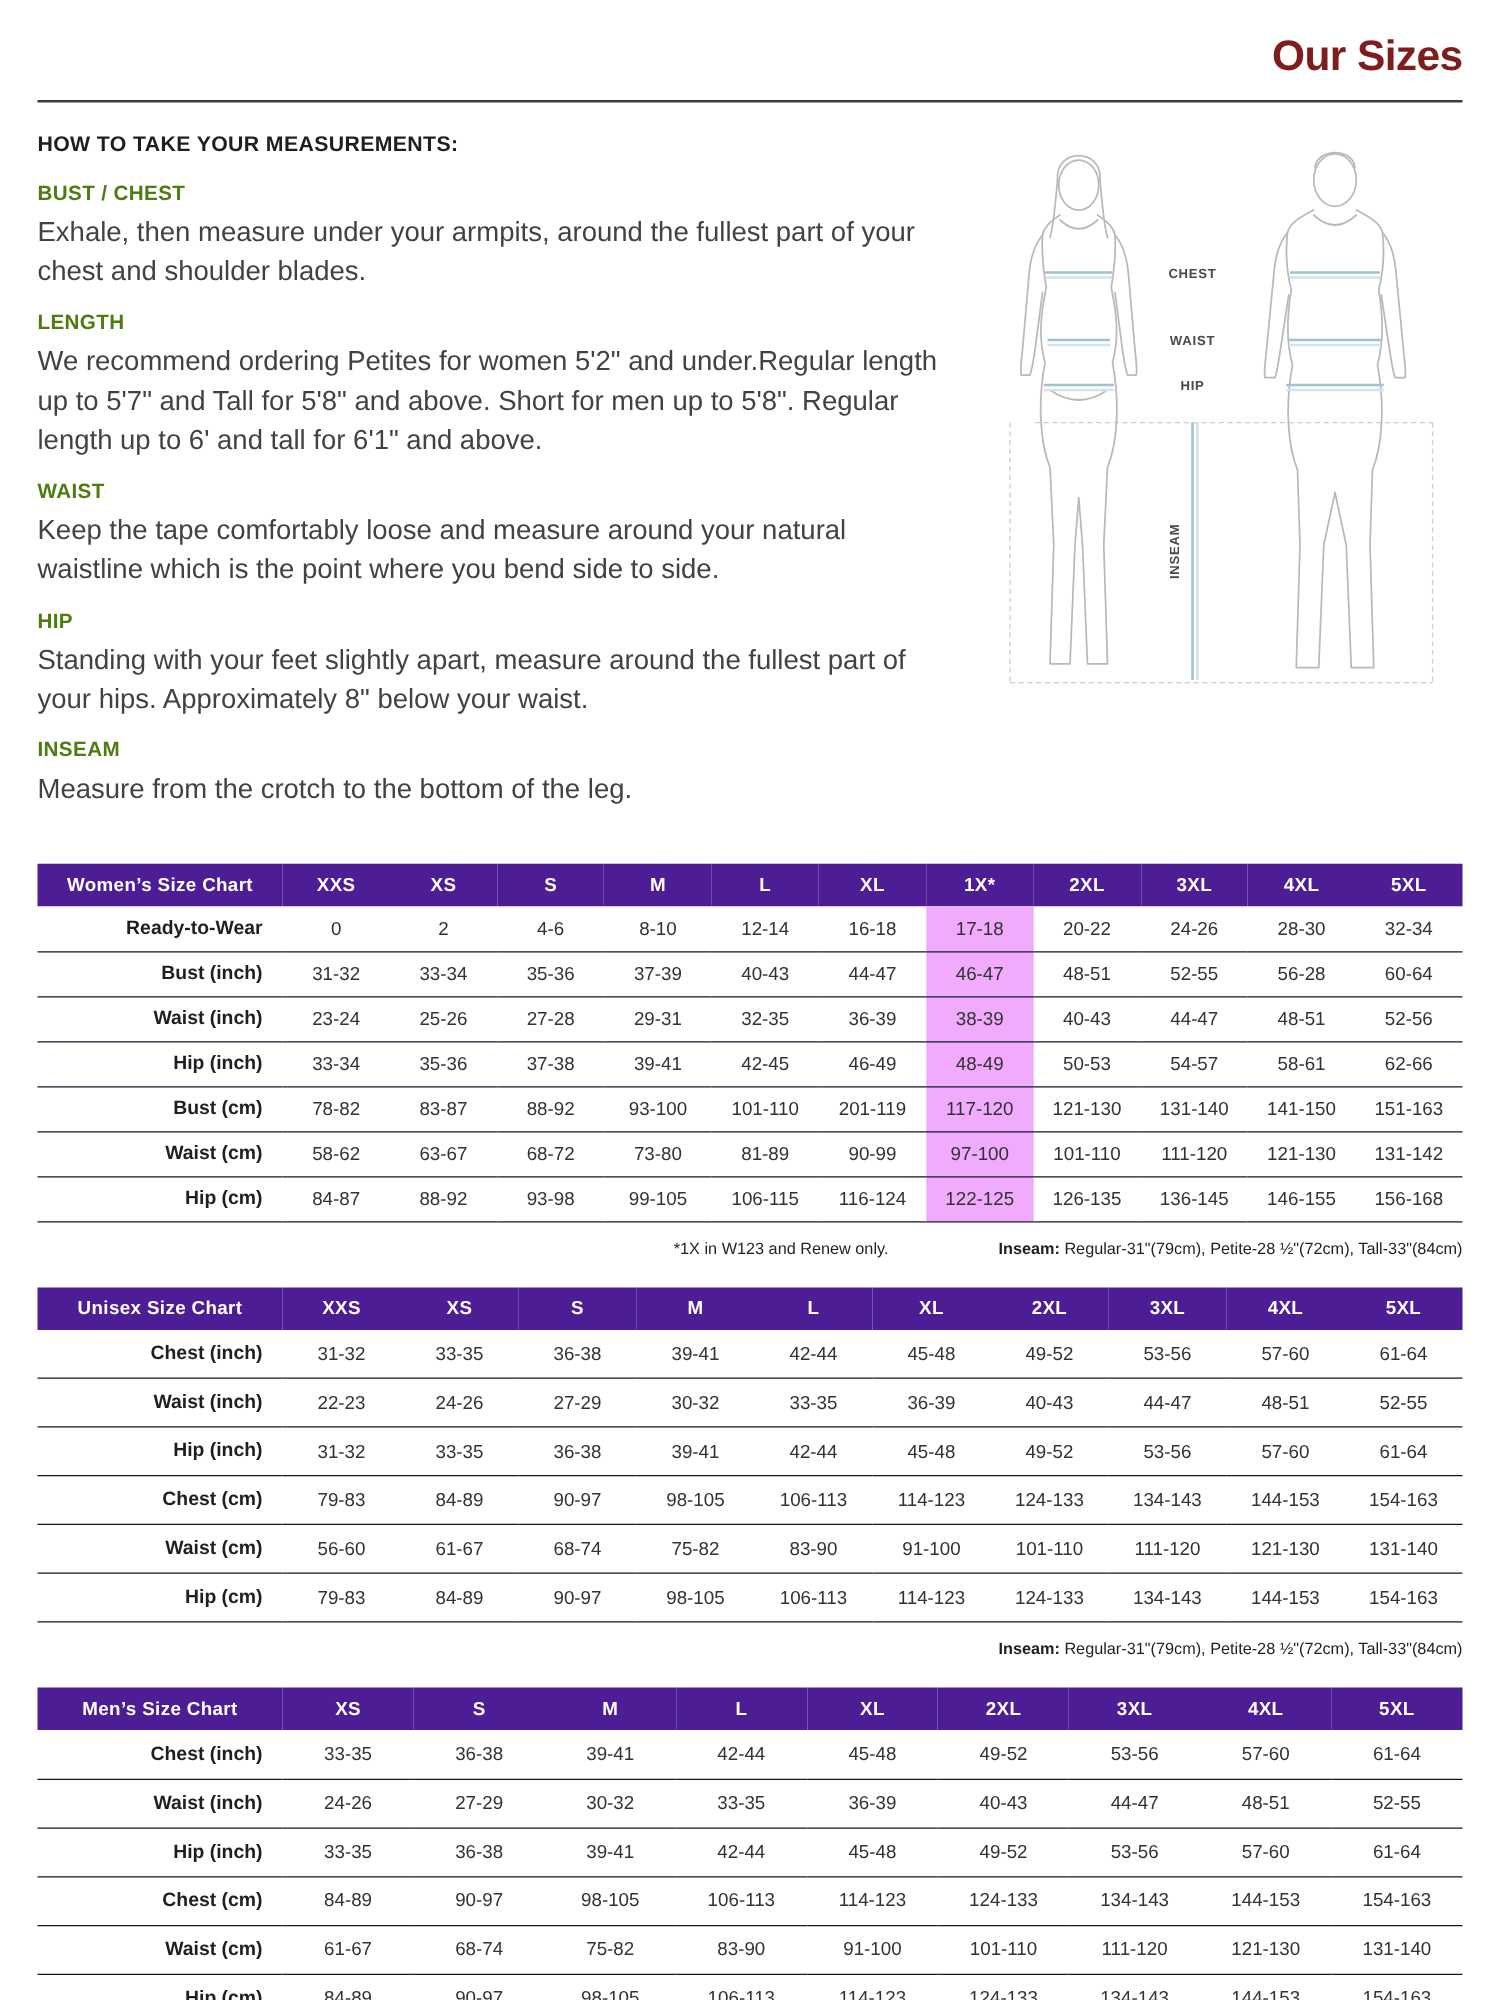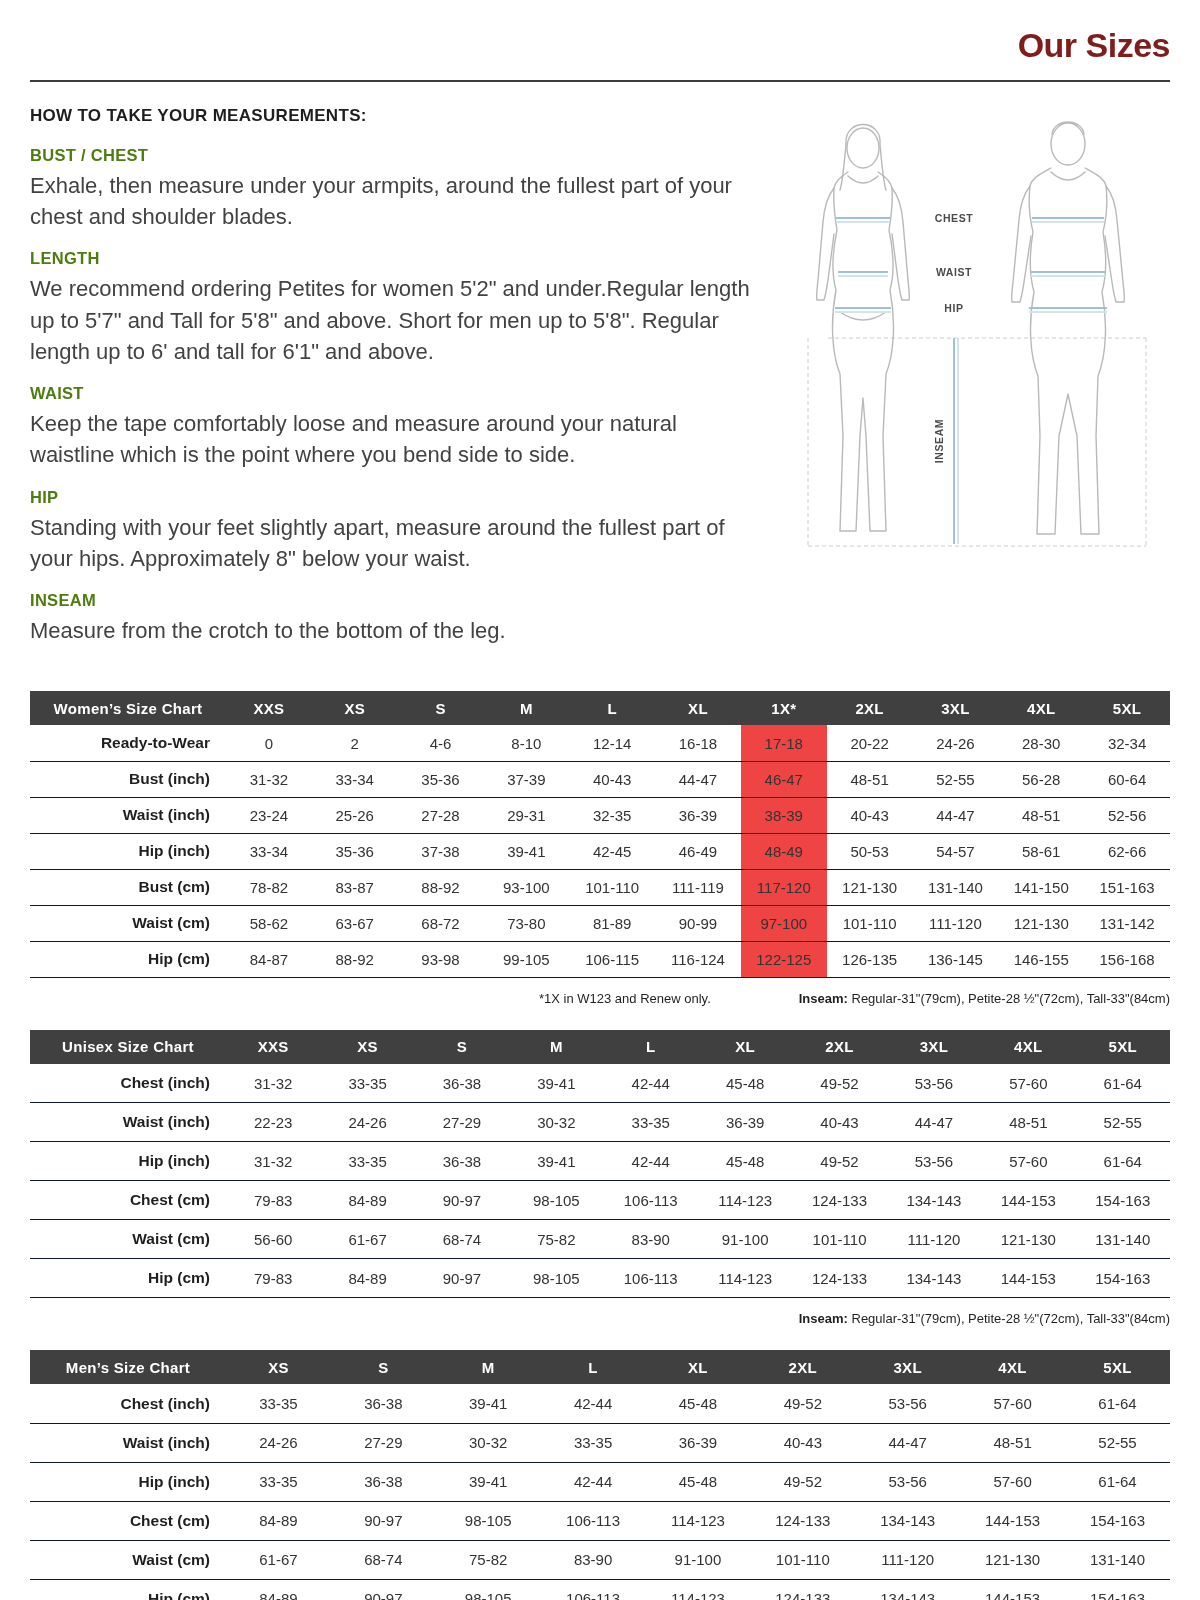--- a/index.html
+++ b/index.html
@@ -23,31 +23,31 @@
   .diagram svg { display:block; }
   .fig { fill:none; stroke:#b9b9b9; stroke-width:1.4; stroke-linecap:round; stroke-linejoin:round; }
   .blue  { stroke:#9fc2d2; stroke-width:2; }
   .blue2 { stroke:#d3e3ec; stroke-width:2; }
   .dash { stroke:#cccccc; stroke-width:1; stroke-dasharray:4 3; }
   .dlabel { font-family:"Liberation Sans",sans-serif; font-size:10.5px; font-weight:700; fill:#4a4a4a; letter-spacing:.6px; }
 
   .charts { margin-top:28px; }
   table.size-table { width:1140px; border-collapse:collapse; table-layout:fixed; }
   table.size-table thead th {
-    background:#404040; color:#ffffff; font-size:15px; font-weight:700;
+    background:#4c1d95; color:#ffffff; font-size:15px; font-weight:700;
     height:34px; text-align:center; letter-spacing:.3px;
   }
   table.size-table thead th.chart-title { width:196px; }
   table.size-table tbody tr { height:36px; border-bottom:1px solid #0f172a; }
   table.size-table.tall tbody tr { height:39px; }
   table.size-table tbody th.row-label {
     text-align:right; padding-right:16px; font-size:15.5px; font-weight:700; color:#1f1f1f;
   }
   table.size-table tbody td { text-align:center; font-size:15px; color:#333333; }
-  table.size-table tbody td.hl { background:#ef4444; }
+  table.size-table tbody td.hl { background:#f0abfc; }
 
   .foot-row {
     width:1140px; display:flex; justify-content:flex-end; gap:88px;
     font-size:13px; color:#1f1f1f; margin:13px 0 24px 0;
   }
   .foot-row b { font-weight:700; }
 </style>
 </head>
 <body>
 
@@ -212,21 +212,21 @@
           <td>58-61</td>
           <td>62-66</td>
         </tr>
         <tr>
           <th class="row-label">Bust (cm)</th>
           <td>78-82</td>
           <td>83-87</td>
           <td>88-92</td>
           <td>93-100</td>
           <td>101-110</td>
-          <td>111-119</td>
+          <td>201-119</td>
           <td class="hl">117-120</td>
           <td>121-130</td>
           <td>131-140</td>
           <td>141-150</td>
           <td>151-163</td>
         </tr>
         <tr>
           <th class="row-label">Waist (cm)</th>
           <td>58-62</td>
           <td>63-67</td>

